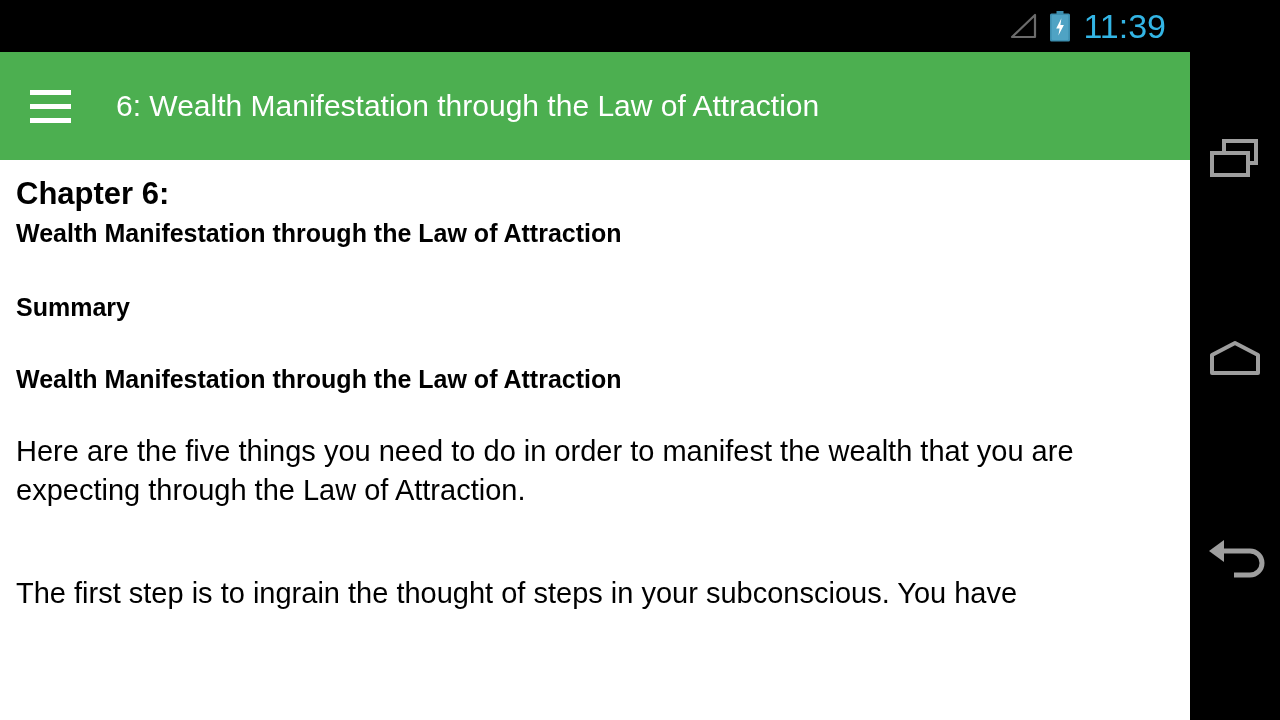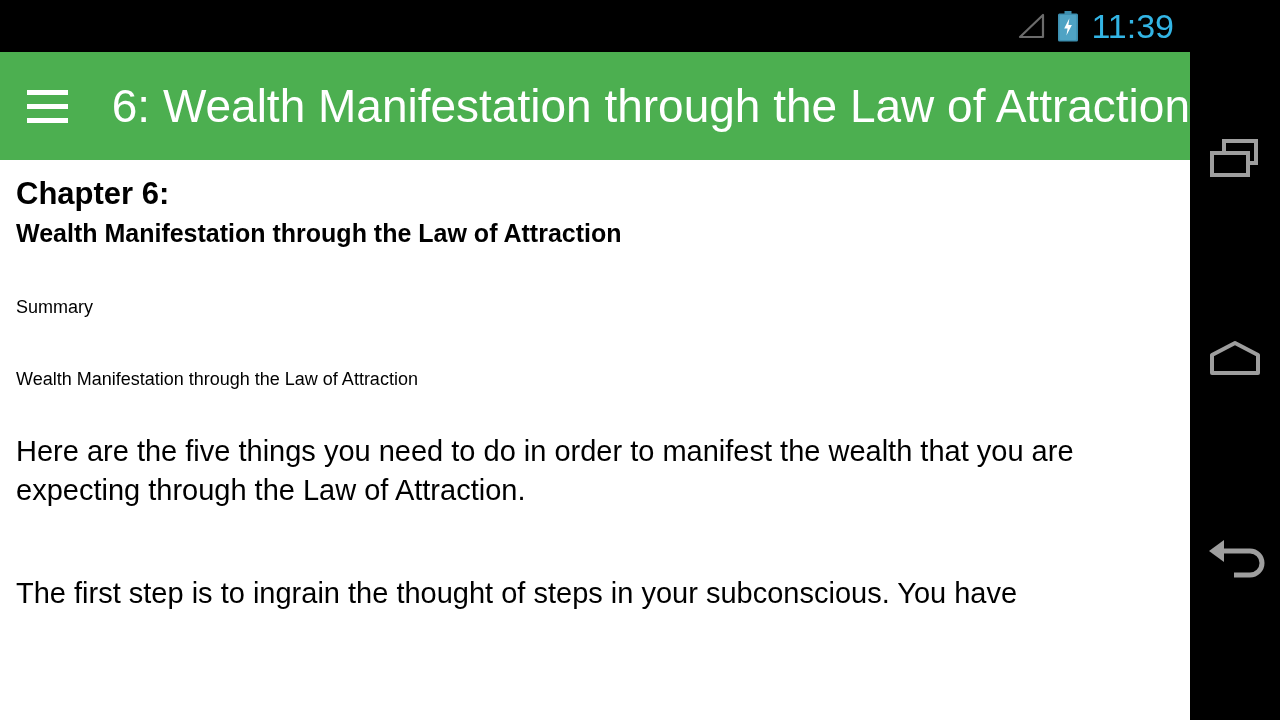--- a/index.html
+++ b/index.html
@@ -17,51 +17,51 @@
     background:#000;
     display:flex; align-items:center; justify-content:flex-end;
     padding-right:12px;
   }
   .status-icons{ display:flex; align-items:center; gap:11px; }
   .sig-icon{ width:30px; height:26px; display:block; }
   .batt-icon{ width:22px; height:31px; display:block; }
   #clock{
     color:#33b5e5; font-size:34px; line-height:34px;
     font-family:"Liberation Sans", sans-serif; font-weight:400;
-    letter-spacing:0px; margin-left:12px; margin-right:4px;
+    letter-spacing:0px; margin-left:12px; margin-right:12px;
   }
 
   
   #app-bar{
     position:absolute; left:0; top:52px; width:1190px; height:108px;
     background:#4CAF50;
     display:flex; align-items:center;
   }
   #menu-button{
     width:76px; height:108px; margin-left:12px;
     display:flex; flex-direction:column; align-items:center; justify-content:center;
     gap:9px; cursor:pointer;
   }
   #menu-button .bar{ width:41px; height:5px; background:#fff; border-radius:0; }
   #app-title{
-    color:#ffffff; font-size:46px; line-height:40px; font-weight:400;
+    color:#ffffff; font-size:30px; line-height:40px; font-weight:400;
     margin-left:28px; white-space:nowrap;
     font-family:"Liberation Sans", sans-serif;
   }
 
   
   #content{
     position:absolute; left:0; top:160px; width:1190px; height:560px;
     background:#ffffff; overflow:hidden;
     padding:14px 18px 8px 16px;
     color:#000;
   }
   .h-chapter{ font-size:31px; font-weight:bold; line-height:40px; }
   .h-sub{ font-size:25px; font-weight:bold; line-height:38px; }
-  .h-section{ font-size:18px; font-weight:normal; line-height:38px; }
+  .h-section{ font-size:25px; font-weight:bold; line-height:38px; }
   .summary-text{ font-size:25px; font-style:italic; line-height:38px; }
   .body-text{ font-size:29px; line-height:39px; font-weight:400; }
   .gap-lg{ height:36px; }
   .gap-md{ height:34px; }
   .gap-sm{ height:30px; }
 
   
   #nav-bar{
     position:absolute; left:1190px; top:0; width:90px; height:720px;
     background:#000;

